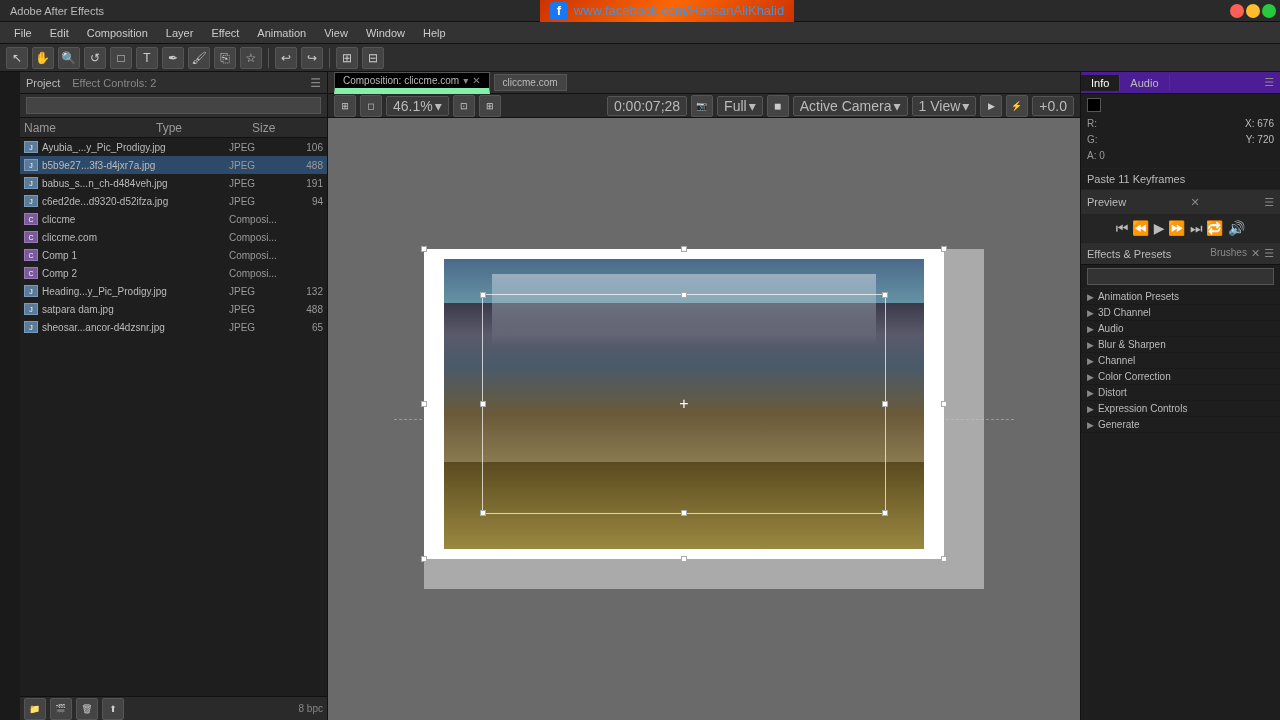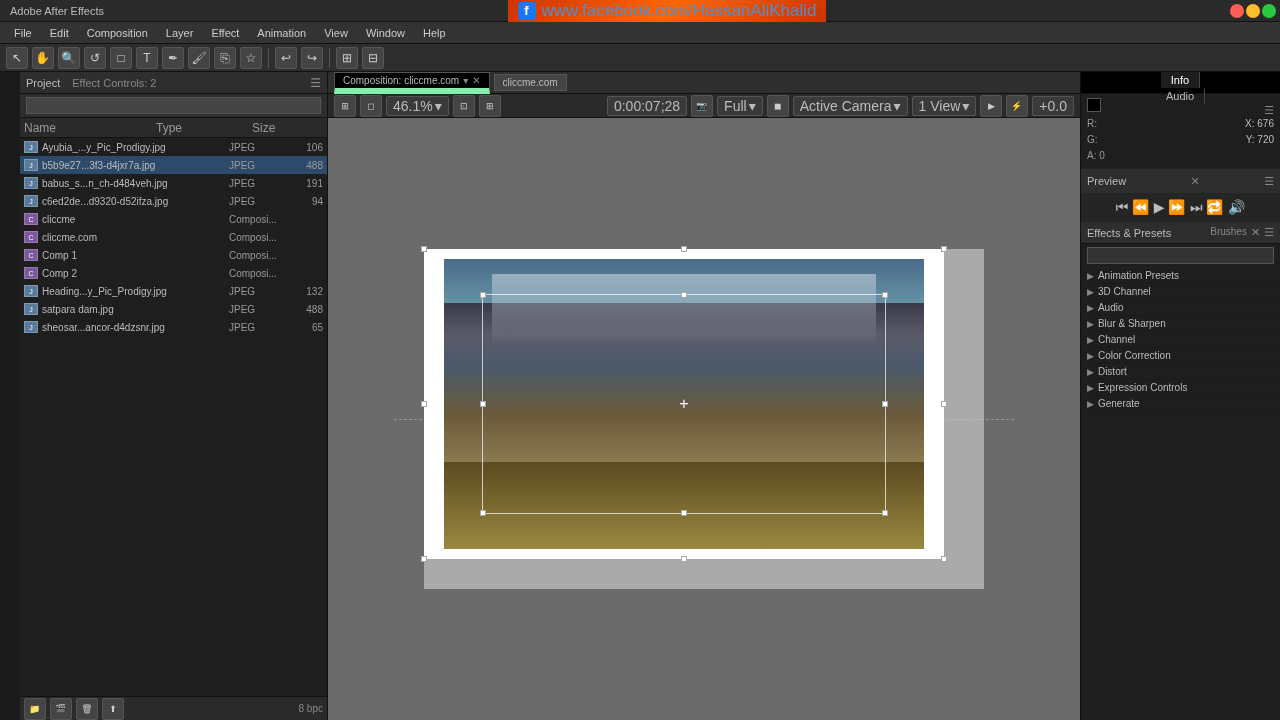--- a/index.html
+++ b/index.html
@@ -131,23 +131,22 @@
       background: linear-gradient(180deg, #3a5a7a 0%, #5a8ab0 20%, #7aabcc 35%, #4a6a5a 55%, #6a5a30 75%, #8a7a40 90%, #9a8a50 100%);
       position: relative; overflow: hidden;
     }
 
     
     #right-panel {
       width: 200px; background: #1e1e1e; display: flex; flex-direction: column;
       border-left: 1px solid #111;
     }
     #right-tabs {
-      height: 22px; background: #000000; display: flex; align-items: center;
-      border-bottom: 1px solid #111;
-      flex-direction: column;
+      height: 22px; background: #4c1d95; display: flex; align-items: center;
+      border-bottom: 1px solid #111;
     }
     .right-tab {
       padding: 2px 10px; font-size: 11px; color: #bbb; cursor: pointer; border-right: 1px solid #444;
     }
     .right-tab.active { background: #1e1e1e; color: #fff; }
     #info-section { padding: 4px 6px; border-bottom: 1px solid #222; }
     .color-info { display: flex; align-items: center; gap: 4px; margin-bottom: 4px; }
     .color-swatch { width: 14px; height: 14px; background: #000; border: 1px solid #555; }
     .info-row { display: flex; justify-content: space-between; font-size: 10px; color: #bbb; line-height: 16px; }
     .info-label { color: #999; }
@@ -180,21 +179,21 @@
     ::-webkit-scrollbar { width: 6px; height: 6px; background: #1a1a1a; }
     ::-webkit-scrollbar-thumb { background: #444; border-radius: 3px; }
   </style>
 </head>
 <body>
 
 <div id="title-bar">
   <div class="title">Adobe After Effects</div>
   <div class="fb-banner">
     <div class="fb-icon">f</div>
-    <span style="color:#4a90d9;font-size:17px;">www.facebook.com/HassanAliKhalid</span>
+    <span style="color:#4a90d9;font-size:13px;">www.facebook.com/HassanAliKhalid</span>
   </div>
   <div class="win-controls">
     <div class="win-btn win-close"></div>
     <div class="win-btn win-min"></div>
     <div class="win-btn win-max"></div>
   </div>
 </div>
 
 <div id="menu-bar">
   <div class="menu-item">File</div>
@@ -426,20 +425,21 @@
         <span>X: 676</span>
       </div>
       <div class="info-row">
         <span class="info-label">G:</span>
         <span>Y: 720</span>
       </div>
       <div class="info-row">
         <span class="info-label">A: 0</span>
       </div>
     </div>
+    <div id="paste-keyframes">Paste 11 Keyframes</div>
     <div id="preview-section">
       <div id="preview-header">
         <span>Preview</span>
         <span style="color:#888;">✕</span>
         <span style="color:#888;">☰</span>
       </div>
       <div id="preview-controls">
         <span class="prev-btn">⏮</span>
         <span class="prev-btn">⏪</span>
         <span class="prev-btn">▶</span>

